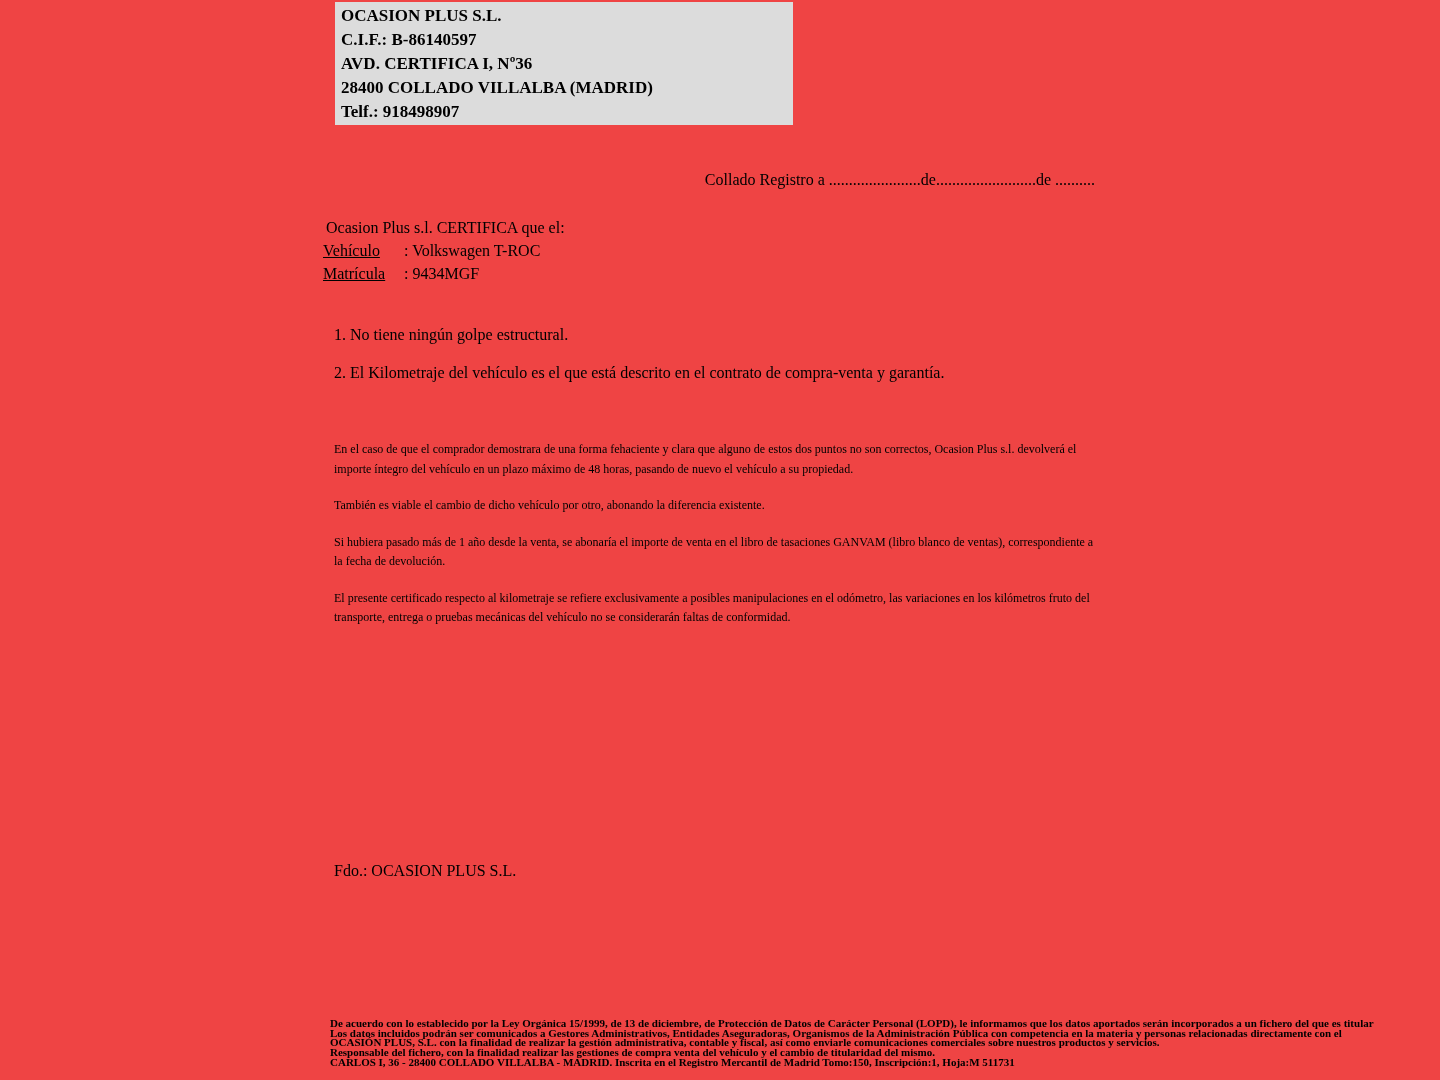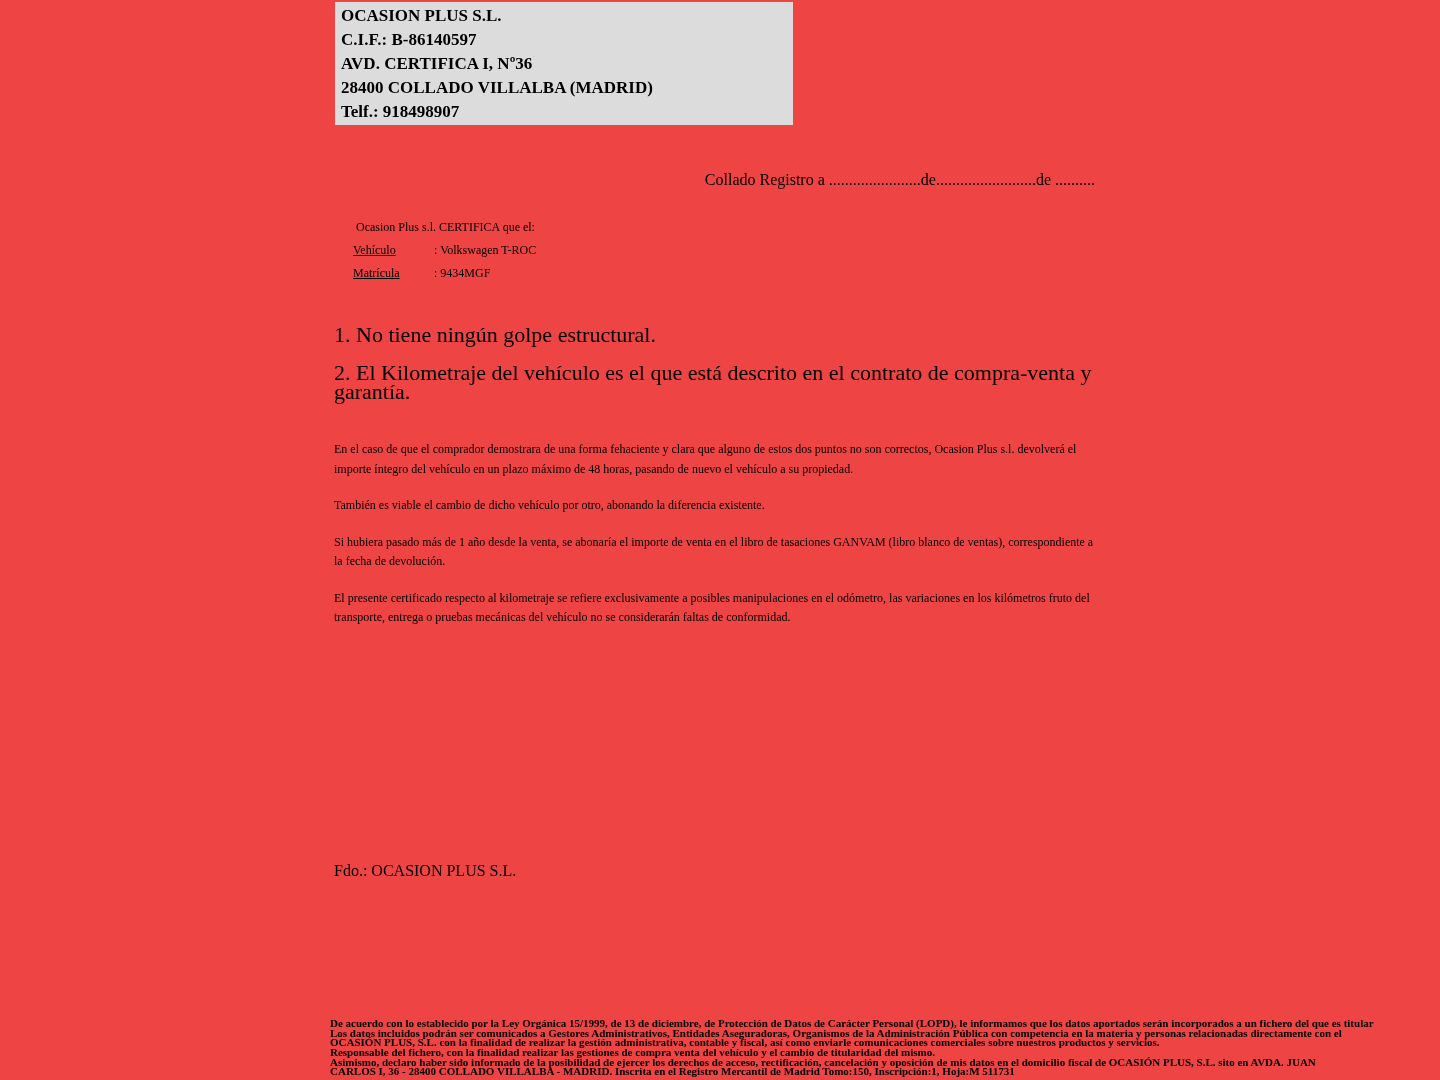--- a/index.html
+++ b/index.html
@@ -28,38 +28,38 @@
 
   .date-line {
     position: absolute; left: 335px; top: 171px;
     width: 760px;
     font-size: 16px;
     text-align: right;
     white-space: nowrap;
   }
 
   .cert-block {
-    position: absolute; left: 353px; top: 216px;
-    font-size: 12px;
+    position: absolute; left: 323px; top: 216px;
+    font-size: 16px;
     line-height: 23px;
   }
   .cert-intro { padding-left: 3px; white-space: nowrap; }
   .cert-row { white-space: nowrap; }
   .cert-label {
     display: inline-block;
     width: 81px;
     text-decoration: underline;
   }
   .cert-sep { display: inline; }
   .cert-value { display: inline; }
 
   .points {
     position: absolute; left: 334px; top: 325px;
     width: 770px;
-    font-size: 22px;
+    font-size: 16px;
     line-height: 19.5px;
   }
   .point { margin-bottom: 18px; }
   .point + .point { margin-top: 12px; }
 
   .paragraphs {
     position: absolute; left: 334px; top: 440px;
     width: 762px;
     font-size: 12px;
     line-height: 19.5px;
@@ -118,17 +118,16 @@
     <p>El presente certificado respecto al kilometraje se refiere exclusivamente a posibles manipulaciones en el odómetro, las variaciones en los kilómetros fruto del transporte, entrega o pruebas mecánicas del vehículo no se considerarán faltas de conformidad.</p>
   </div>
 
   <div class="signature">Fdo.: OCASION PLUS S.L.</div>
 
   <div class="fine-print">
     <div class="fp-line">De acuerdo con lo establecido por la Ley Orgánica 15/1999, de 13 de diciembre, de Protección de Datos de Carácter Personal (LOPD), le informamos que los datos aportados serán incorporados a un fichero del que es titular</div>
     <div class="fp-line">Los datos incluidos podrán ser comunicados a Gestores Administrativos, Entidades Aseguradoras, Organismos de la Administración Pública con competencia en la materia y personas relacionadas directamente con el</div>
     <div class="fp-line">OCASIÓN PLUS, S.L. con la finalidad de realizar la gestión administrativa, contable y fiscal, así como enviarle comunicaciones comerciales sobre nuestros productos y servicios.</div>
     <div class="fp-line">Responsable del fichero, con la finalidad realizar las gestiones de compra venta del vehículo y el cambio de titularidad del mismo.</div>
-    <div class="fp-line">Asimismo, declaro haber sido informado de la posibilidad de ejercer los derechos de acceso, rectificación, cancelación y oposición de mis datos en el domicilio fiscal de OCASIÓN PLUS, S.L. sito en AVDA. JUAN</div>
     <div class="fp-line">CARLOS I, 36 - 28400 COLLADO VILLALBA - MADRID. Inscrita en el Registro Mercantil de Madrid Tomo:150, Inscripción:1, Hoja:M 511731</div>
   </div>
 
 </div>
 
 </body></html>

